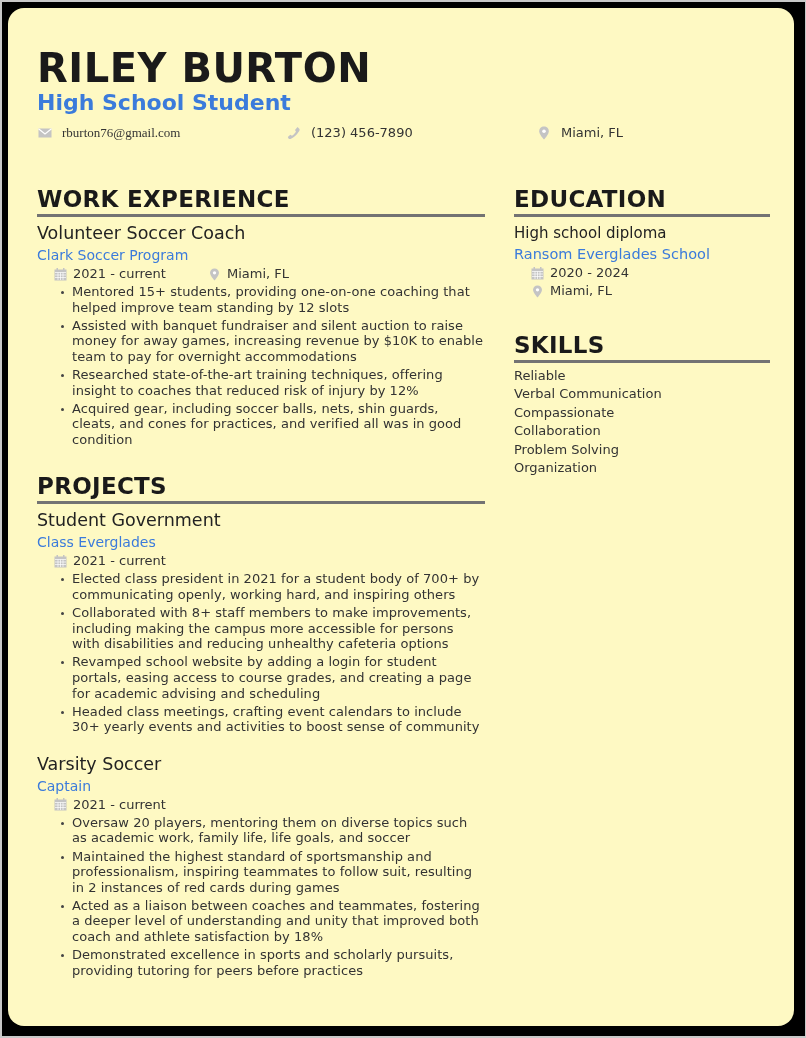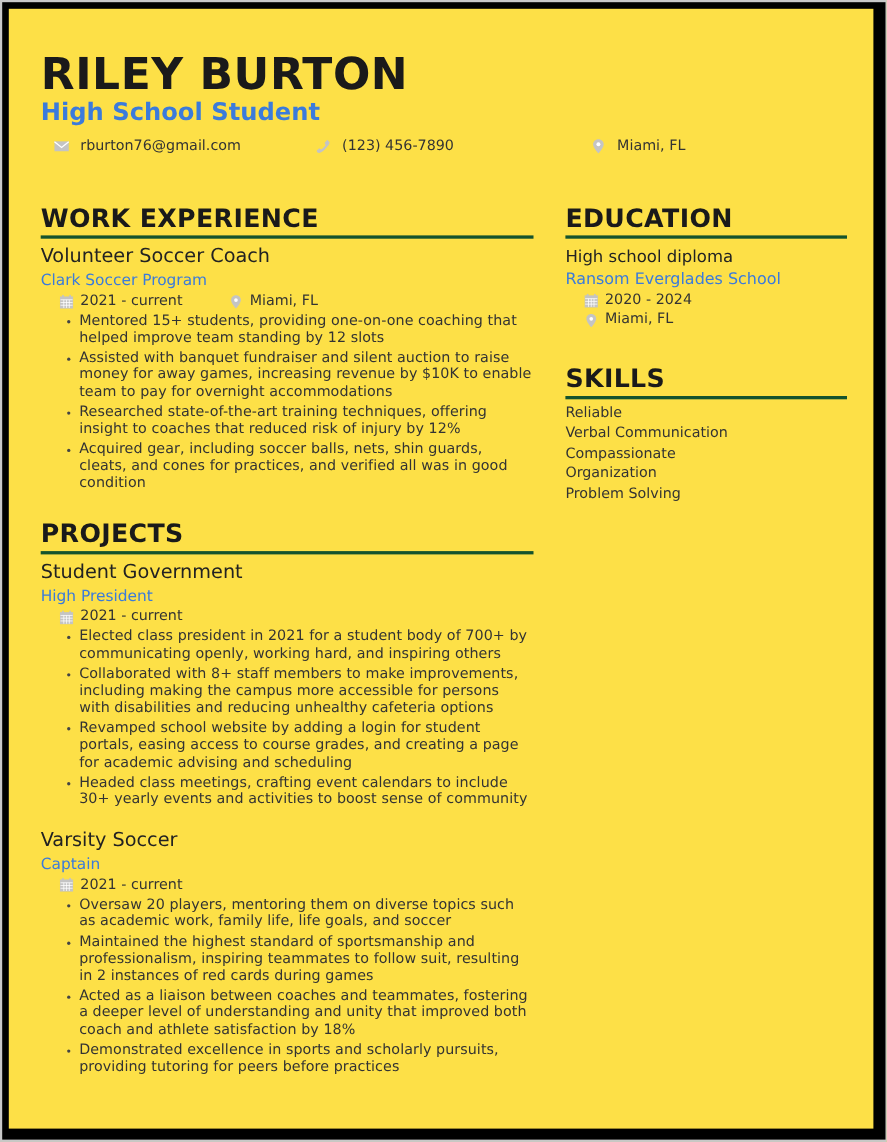--- a/index.html
+++ b/index.html
@@ -5,21 +5,22 @@
   * { margin: 0; padding: 0; box-sizing: border-box; }
   html, body { width: 806px; height: 1038px; background: #c8c8c8; overflow: hidden; }
   body { font-family: "DejaVu Sans", sans-serif; color: #2a2a2a; }
 
   .frame {
     position: absolute; left: 2px; top: 2px; width: 803px; height: 1034px;
     background: #000;
   }
   .page {
     position: absolute; left: 8px; top: 8px; width: 786px; height: 1018px;
-    background: #fde047;
+    background: #fef9c3;
+    border-radius: 16px;
   }
 
   .name {
     position: absolute; left: 29px; top: 38px;
     font-family: "DejaVu Sans", sans-serif; font-weight: bold;
     font-size: 40px; letter-spacing: 0.5px; color: #1a1a1a; line-height: 1.1;
   }
   .role {
     position: absolute; left: 29px; top: 82px;
     font-family: "DejaVu Sans", sans-serif; font-weight: bold;
@@ -31,21 +32,21 @@
   }
   .contact .ic { width: 14px; height: 14px; display: inline-block; }
 
   .col-left { position: absolute; left: 29px; top: 176px; width: 448px; }
   .col-right { position: absolute; left: 506px; top: 176px; width: 256px; }
 
   .sec-title {
     font-family: "DejaVu Sans", sans-serif; font-weight: bold;
     font-size: 23px; color: #1a1a1a; letter-spacing: 0.3px;
     line-height: 30px;
-    border-bottom: 3px solid #14532d; padding-bottom: 0px;
+    border-bottom: 3px solid #737373; padding-bottom: 0px;
   }
 
   .entry-title { font-size: 17.5px; color: #222; line-height: 22px; margin-top: 5px; }
   .entry-sub { font-size: 14px; color: #3b7bdb; line-height: 20px; margin-top: 1px; }
   .meta { display: flex; align-items: center; font-size: 13px; color: #333; line-height: 18px; padding-left: 17px; }
   .meta .item { display: flex; align-items: center; gap: 6px; }
   .meta .item + .item { margin-left: 42px; }
   .meta .ic { width: 13px; height: 13px; display: inline-block; }
 
   ul.bullets { list-style: none; margin-left: 24px; margin-top: 1px; }
@@ -65,21 +66,21 @@
 </style>
 </head>
 <body>
 
 <div class="frame"></div>
 <div class="page">
 
   <div class="name">RILEY BURTON</div>
   <div class="role">High School Student</div>
 
-  <div class="contact" style="left:41px;">
+  <div class="contact" style="left:30px;font-family:Liberation Serif, serif;">
     <svg class="ic" viewBox="0 0 14 14">
       <rect x="0.5" y="2.5" width="13" height="9" fill="#c4c4c4"></rect>
       <path d="M0.5 2.8 L7 8 L13.5 2.8" fill="none" stroke="#fff" stroke-width="1.2"></path>
     </svg>
     <span>rburton76@gmail.com</span>
   </div>
   <div class="contact" style="left:279px;">
     <svg class="ic" viewBox="0 0 14 14">
       <path d="M10.5 1 L12.5 3 C13 4 12 5.5 11.5 6 C9.5 9 7 11.5 4 12.8 C3 13.3 2 13 1.5 12.5 L0.8 11 L3.3 8.7 L5 9.8 C6.5 8.8 8 7.3 9 5.8 L8 4 Z" fill="#c4c4c4"></path>
     </svg>
@@ -123,21 +124,21 @@
         <li>Assisted with banquet fundraiser and silent auction to raise money for away games, increasing revenue by $10K to enable team to pay for overnight accommodations</li>
         <li>Researched state-of-the-art training techniques, offering insight to coaches that reduced risk of injury by 12%</li>
         <li>Acquired gear, including soccer balls, nets, shin guards, cleats, and cones for practices, and verified all was in good condition</li>
       </ul>
     </div>
 
     <div class="sec-title" style="margin-top:24px;">PROJECTS</div>
 
     <div>
       <div class="entry-title">Student Government</div>
-      <div class="entry-sub">High President</div>
+      <div class="entry-sub">Class Everglades</div>
       <div class="meta">
         <div class="item">
           <svg class="ic" viewBox="0 0 13 13">
             <rect x="0.5" y="1.5" width="12" height="11" fill="#c4c4c4"></rect>
             <rect x="2.5" y="0" width="1.5" height="3" fill="#c4c4c4"></rect>
             <rect x="9" y="0" width="1.5" height="3" fill="#c4c4c4"></rect>
             <path d="M1 4.5 H12 M4 4.5 V12 M6.5 4.5 V12 M9 4.5 V12 M1 7 H12 M1 9.5 H12" stroke="#fff" stroke-width="0.7"></path>
           </svg>
           <span>2021 - current</span>
         </div>
@@ -198,17 +199,18 @@
           <span>Miami, FL</span>
         </div>
       </div>
     </div>
 
     <div class="sec-title" style="margin-top:30px;">SKILLS</div>
     <div class="skills">
       <div>Reliable</div>
       <div>Verbal Communication</div>
       <div>Compassionate</div>
+      <div>Collaboration</div>
+      <div>Problem Solving</div>
       <div>Organization</div>
-      <div>Problem Solving</div>
     </div>
   </div>
 </div>
 
 </body></html>

